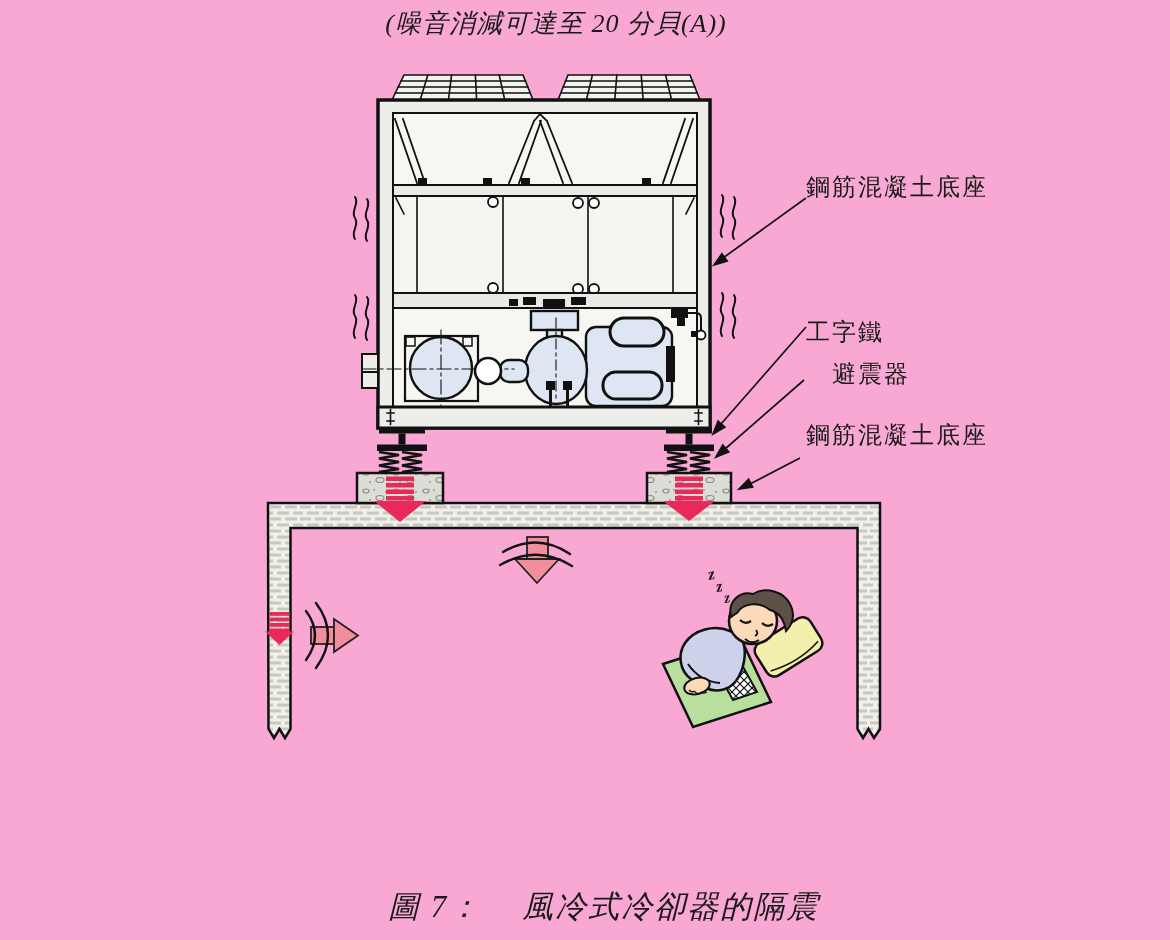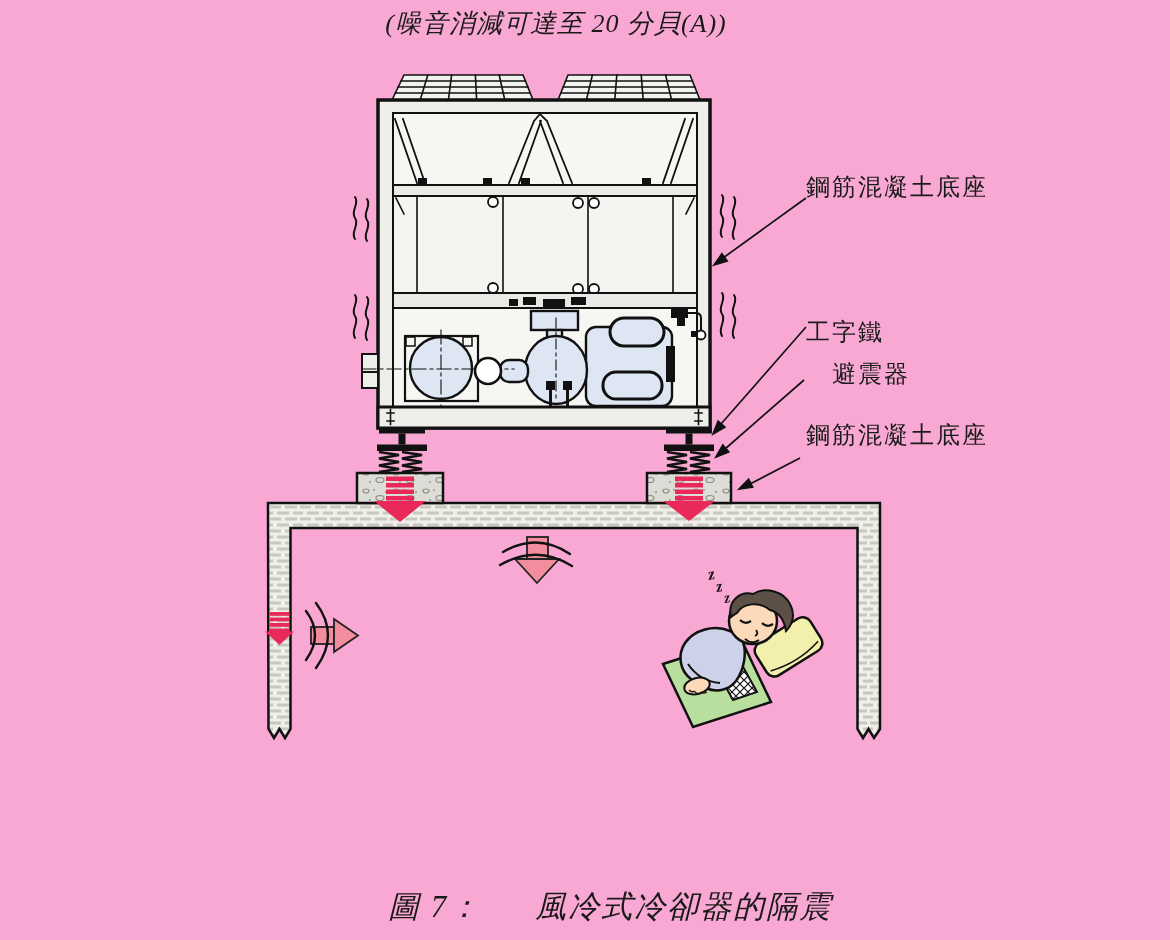--- a/index.html
+++ b/index.html
@@ -4,21 +4,21 @@
 <style>
   html,body{margin:0;padding:0;background:#fff;}
   .canvas{position:relative;width:1170px;height:940px;background:#f9a8d4;overflow:hidden;
           font-family:"Liberation Serif","DejaVu Serif",serif;color:#1a1a1a;}
   .note{position:absolute;left:0;top:6px;width:1112px;text-align:center;
         font-style:italic;font-size:26px;letter-spacing:1px;white-space:nowrap;}
   .diagram-svg{position:absolute;left:0;top:0;}
   .label{position:absolute;font-size:24px;letter-spacing:2px;white-space:nowrap;line-height:1.1;}
   .caption{position:absolute;left:388px;top:886px;font-style:italic;font-size:31px;
            white-space:nowrap;display:flex;align-items:baseline;}
-  .caption .prefix{margin-right:54px;letter-spacing:2px;}
+  .caption .prefix{margin-right:41px;letter-spacing:2px;}
   .caption .title{letter-spacing:2px;}
 </style>
 </head>
 <body>
 
 <div class="canvas">
 
   <div class="note">(噪音消減可達至 20 分貝(A))</div>
 
   <svg class="diagram-svg" width="1170" height="940" viewBox="0 0 1170 940">

